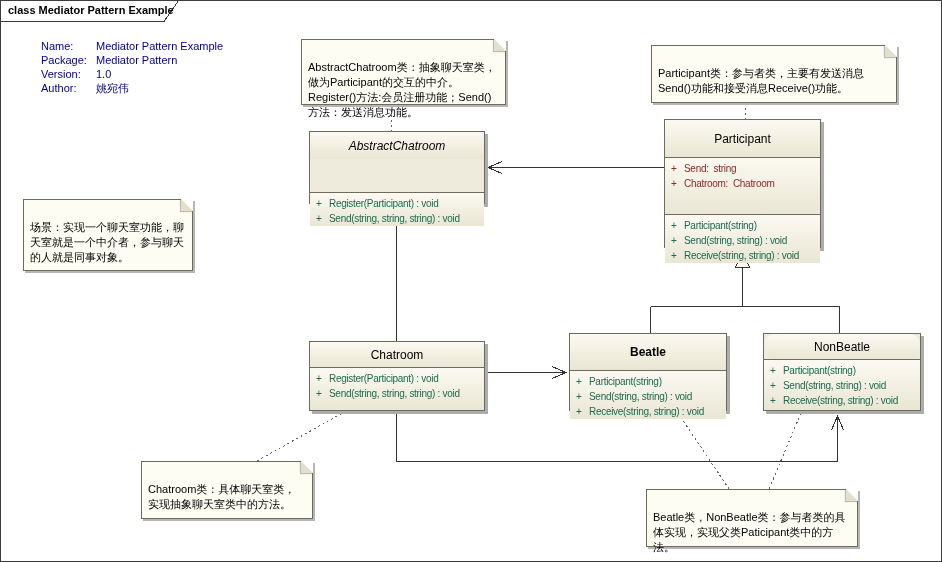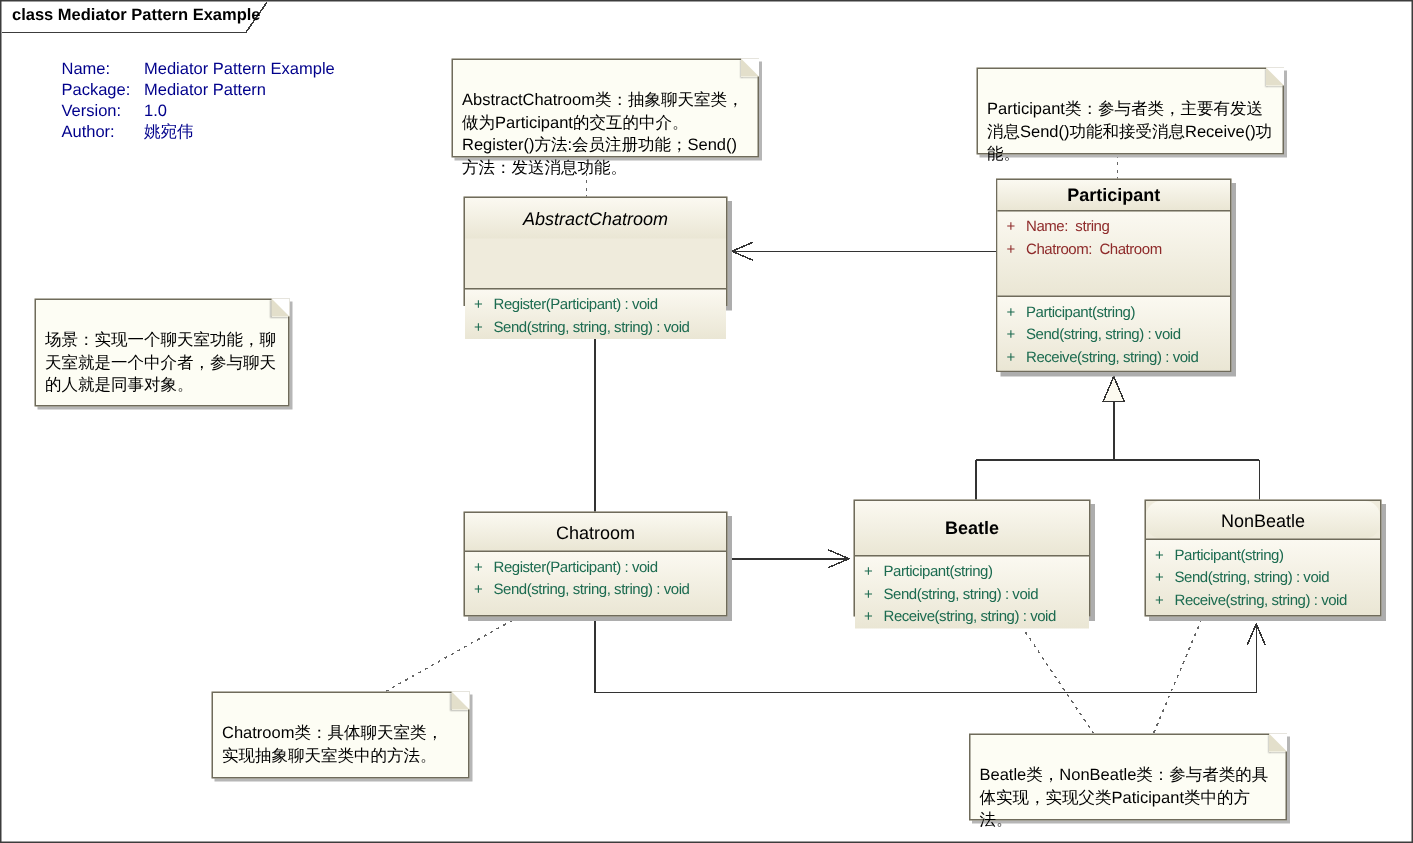--- a/index.html
+++ b/index.html
@@ -86,21 +86,21 @@
     <div class="meta-row">
       <span class="meta-label">Author:</span>
       <span>姚宛伟</span>
     </div>
   </div>
 
   <div class="note" style="left:300px;top:38px;width:205px;height:66px;">
     <span>AbstractChatroom类：抽象聊天室类，做为Participant的交互的中介。
 Register()方法:会员注册功能；Send()方法：发送消息功能。</span>
   </div>
-  <div class="note" style="left:650px;top:44px;width:205px;height:58px;">
+  <div class="note" style="left:650px;top:44px;width:246px;height:58px;">
     <span>Participant类：参与者类，主要有发送消息Send()功能和接受消息Receive()功能。</span>
   </div>
   <div class="note" style="left:140px;top:460px;width:172px;height:58px;">
     <span>Chatroom类：具体聊天室类，实现抽象聊天室类中的方法。</span>
   </div>
   <div class="note" style="left:22px;top:198px;width:170px;height:72px;">
     <span>场景：实现一个聊天室功能，聊天室就是一个中介者，参与聊天的人就是同事对象。</span>
   </div>
   <div class="note" style="left:645px;top:488px;width:212px;height:58px;">
     <span>Beatle类，NonBeatle类：参与者类的具体实现，实现父类Paticipant类中的方法。</span>
@@ -114,25 +114,25 @@
           <span class="txt">Register(Participant) : void</span>
         </div>
       <div class="m-row meth">
           <span class="vis">+</span>
           <span class="txt">Send(string, string, string) : void</span>
         </div>
     </div>
   </div>
 
   <div class="uml-class" style="left:663px;top:118px;width:157px;height:129px;">
-    <div class="cls-header" style="height:20px;font-weight:bold;">Participant</div>
+    <div class="cls-header" style="height:37px;">Participant</div>
     <div class="compartment" style="flex:0 0 53px;">
       <div class="m-row attr">
           <span class="vis">+</span>
-          <span class="txt">Name:  string</span>
+          <span class="txt">Send:  string</span>
         </div>
       <div class="m-row attr">
           <span class="vis">+</span>
           <span class="txt">Chatroom:  Chatroom</span>
         </div>
     </div>
     <div class="compartment">
       <div class="m-row meth">
           <span class="vis">+</span>
           <span class="txt">Participant(string)</span>

